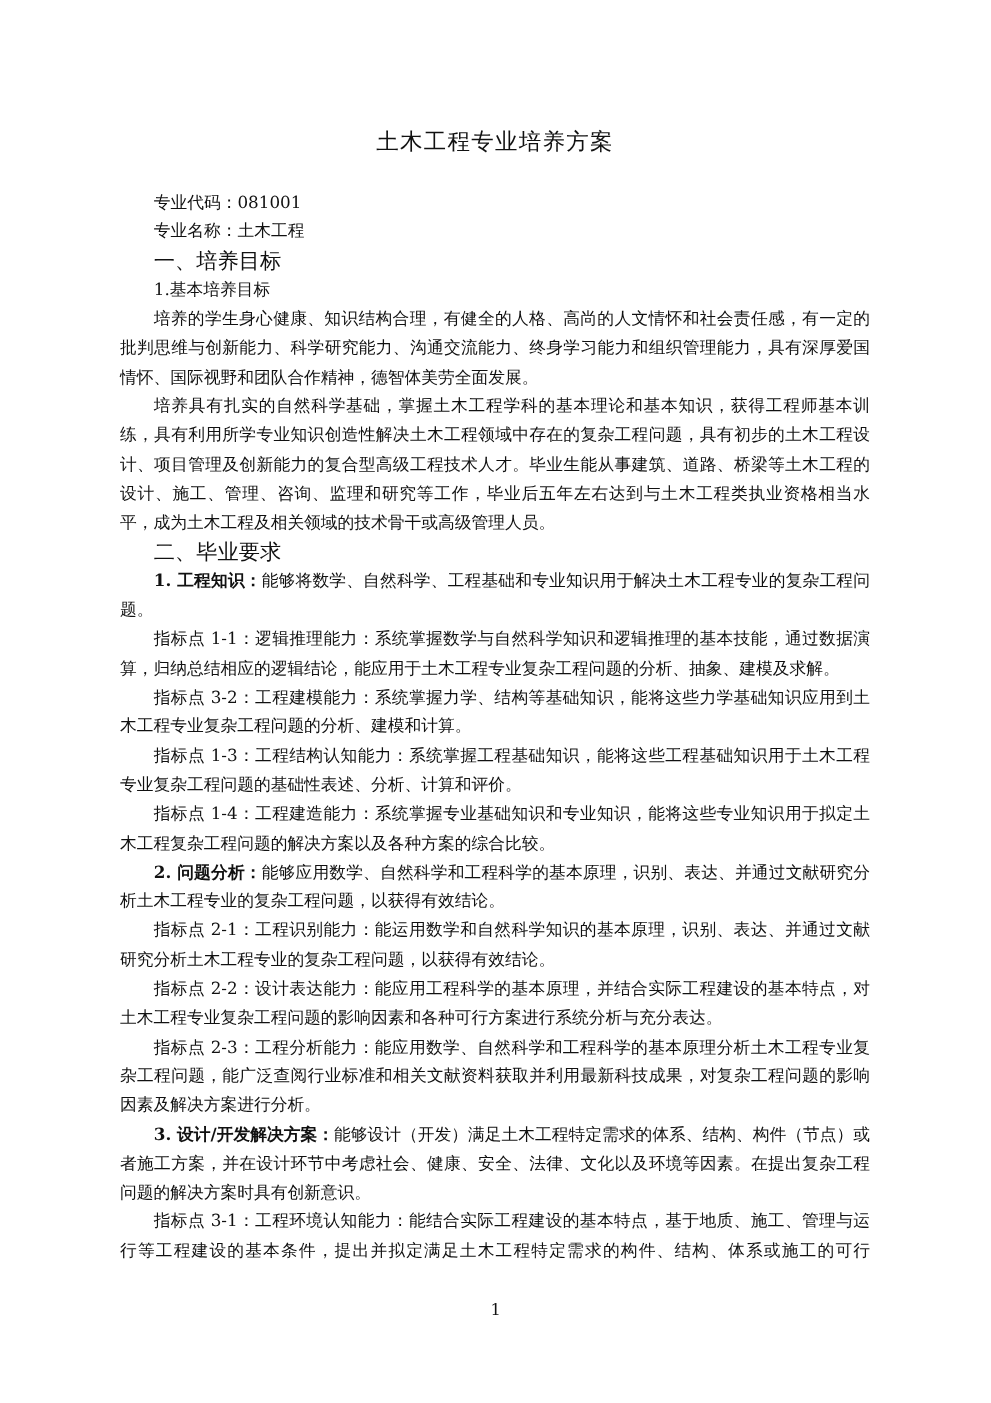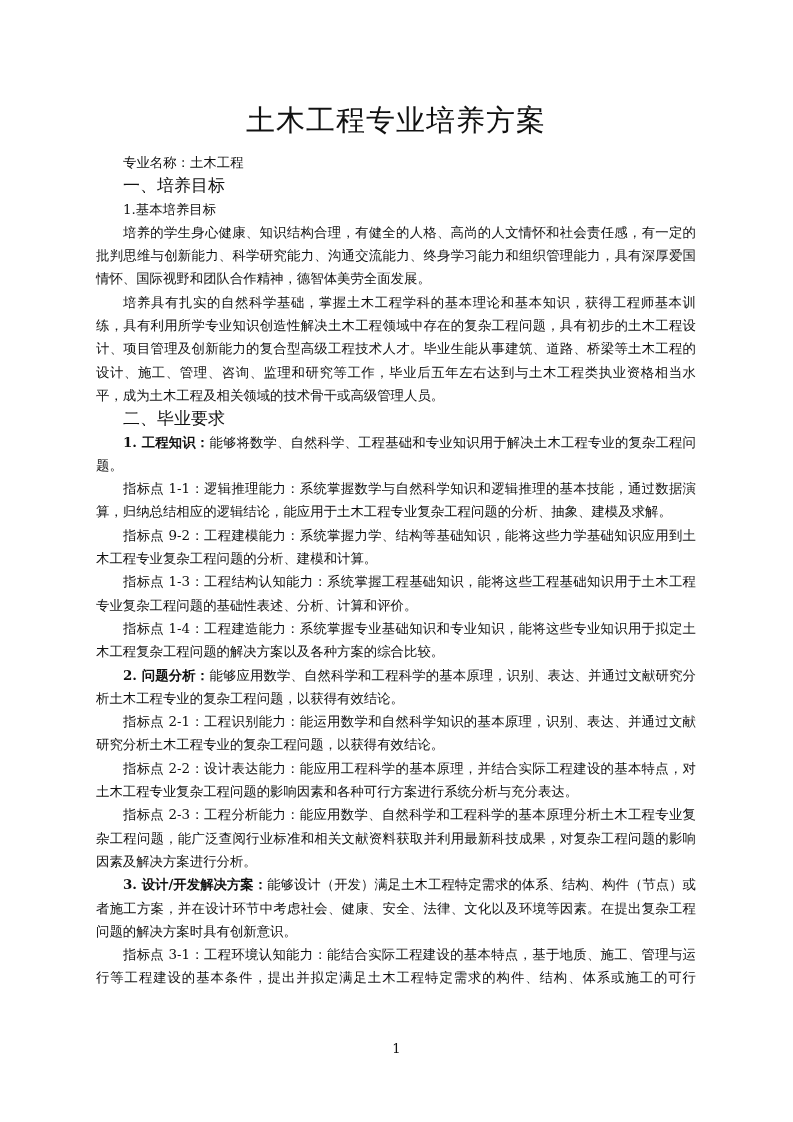--- a/index.html
+++ b/index.html
@@ -1,44 +1,45 @@
 <!DOCTYPE html>
 <html><head>
 <meta charset="utf-8">
 <style>
   html, body { margin:0; padding:0; background:#ffffff; }
   body { width:793px; height:1122px; position:relative; overflow:hidden;
          font-family:"DejaVu Serif", "Liberation Serif", serif; color:#111; }
   .page { position:absolute; left:96px; top:0; width:600px; }
   .title { position:absolute; left:0; width:600px; top:101px; text-align:center;
-           font-family:"DejaVu Sans", "Liberation Sans", sans-serif; font-size:29px; letter-spacing:1px; color:#111; }
+           font-family:"DejaVu Sans", "Liberation Sans", sans-serif; font-size:18px; letter-spacing:1px; color:#111; }
   .body { position:absolute; left:0; top:151px; width:600px; font-size:13.4px; line-height:23.3px; }
   .p { margin:0; text-align:justify; text-align-last:left; }
   .ind { text-indent:27px; }
   .h { font-family:"DejaVu Sans", "Liberation Sans", sans-serif; font-size:17px; }
   .b { font-weight:bold; }
   .pagenum { position:absolute; left:0; width:793px; top:1041px; text-align:center; font-size:13px; }
 </style>
 </head>
 <body>
 
 <div class="page">
   <div class="title">土木工程专业培养方案</div>
 
   <div class="body">
+    <p class="p ind">专业代码：081001</p>
     <p class="p ind">专业名称：土木工程</p>
     <p class="p ind h">一、培养目标</p>
     <p class="p ind">1.基本培养目标</p>
     <p class="p ind">培养的学生身心健康、知识结构合理，有健全的人格、高尚的人文情怀和社会责任感，有一定的批判思维与创新能力、科学研究能力、沟通交流能力、终身学习能力和组织管理能力，具有深厚爱国情怀、国际视野和团队合作精神，德智体美劳全面发展。</p>
     <p class="p ind">培养具有扎实的自然科学基础，掌握土木工程学科的基本理论和基本知识，获得工程师基本训练，具有利用所学专业知识创造性解决土木工程领域中存在的复杂工程问题，具有初步的土木工程设计、项目管理及创新能力的复合型高级工程技术人才。毕业生能从事建筑、道路、桥梁等土木工程的设计、施工、管理、咨询、监理和研究等工作，毕业后五年左右达到与土木工程类执业资格相当水平，成为土木工程及相关领域的技术骨干或高级管理人员。</p>
     <p class="p ind h">二、毕业要求</p>
 
     <p class="p ind"><span class="b">1. 工程知识：</span><span>能够将数学、自然科学、工程基础和专业知识用于解决土木工程专业的复杂工程问题。</span></p>
     <p class="p ind">指标点 1-1：逻辑推理能力：系统掌握数学与自然科学知识和逻辑推理的基本技能，通过数据演算，归纳总结相应的逻辑结论，能应用于土木工程专业复杂工程问题的分析、抽象、建模及求解。</p>
-    <p class="p ind">指标点 9-2：工程建模能力：系统掌握力学、结构等基础知识，能将这些力学基础知识应用到土木工程专业复杂工程问题的分析、建模和计算。</p>
+    <p class="p ind">指标点 3-2：工程建模能力：系统掌握力学、结构等基础知识，能将这些力学基础知识应用到土木工程专业复杂工程问题的分析、建模和计算。</p>
     <p class="p ind">指标点 1-3：工程结构认知能力：系统掌握工程基础知识，能将这些工程基础知识用于土木工程专业复杂工程问题的基础性表述、分析、计算和评价。</p>
     <p class="p ind">指标点 1-4：工程建造能力：系统掌握专业基础知识和专业知识，能将这些专业知识用于拟定土木工程复杂工程问题的解决方案以及各种方案的综合比较。</p>
 
     <p class="p ind"><span class="b">2. 问题分析：</span><span>能够应用数学、自然科学和工程科学的基本原理，识别、表达、并通过文献研究分析土木工程专业的复杂工程问题，以获得有效结论。</span></p>
     <p class="p ind">指标点 2-1：工程识别能力：能运用数学和自然科学知识的基本原理，识别、表达、并通过文献研究分析土木工程专业的复杂工程问题，以获得有效结论。</p>
     <p class="p ind">指标点 2-2：设计表达能力：能应用工程科学的基本原理，并结合实际工程建设的基本特点，对土木工程专业复杂工程问题的影响因素和各种可行方案进行系统分析与充分表达。</p>
     <p class="p ind">指标点 2-3：工程分析能力：能应用数学、自然科学和工程科学的基本原理分析土木工程专业复杂工程问题，能广泛查阅行业标准和相关文献资料获取并利用最新科技成果，对复杂工程问题的影响因素及解决方案进行分析。</p>
 
     <p class="p ind"><span class="b">3. 设计/开发解决方案：</span><span>能够设计（开发）满足土木工程特定需求的体系、结构、构件（节点）或者施工方案，并在设计环节中考虑社会、健康、安全、法律、文化以及环境等因素。在提出复杂工程问题的解决方案时具有创新意识。</span></p>
     <p class="p ind" style="text-align-last:justify;">指标点 3-1：工程环境认知能力：能结合实际工程建设的基本特点，基于地质、施工、管理与运行等工程建设的基本条件，提出并拟定满足土木工程特定需求的构件、结构、体系或施工的可行</p>

